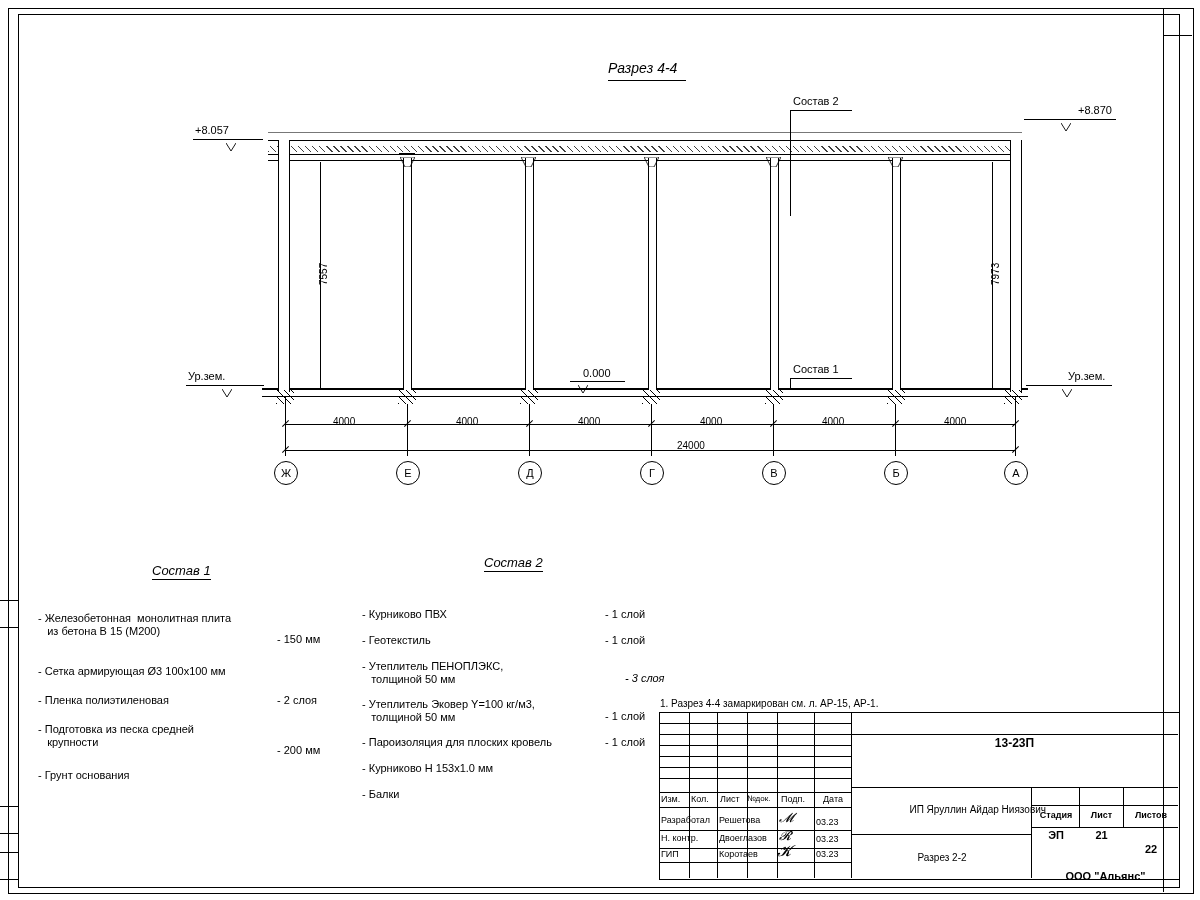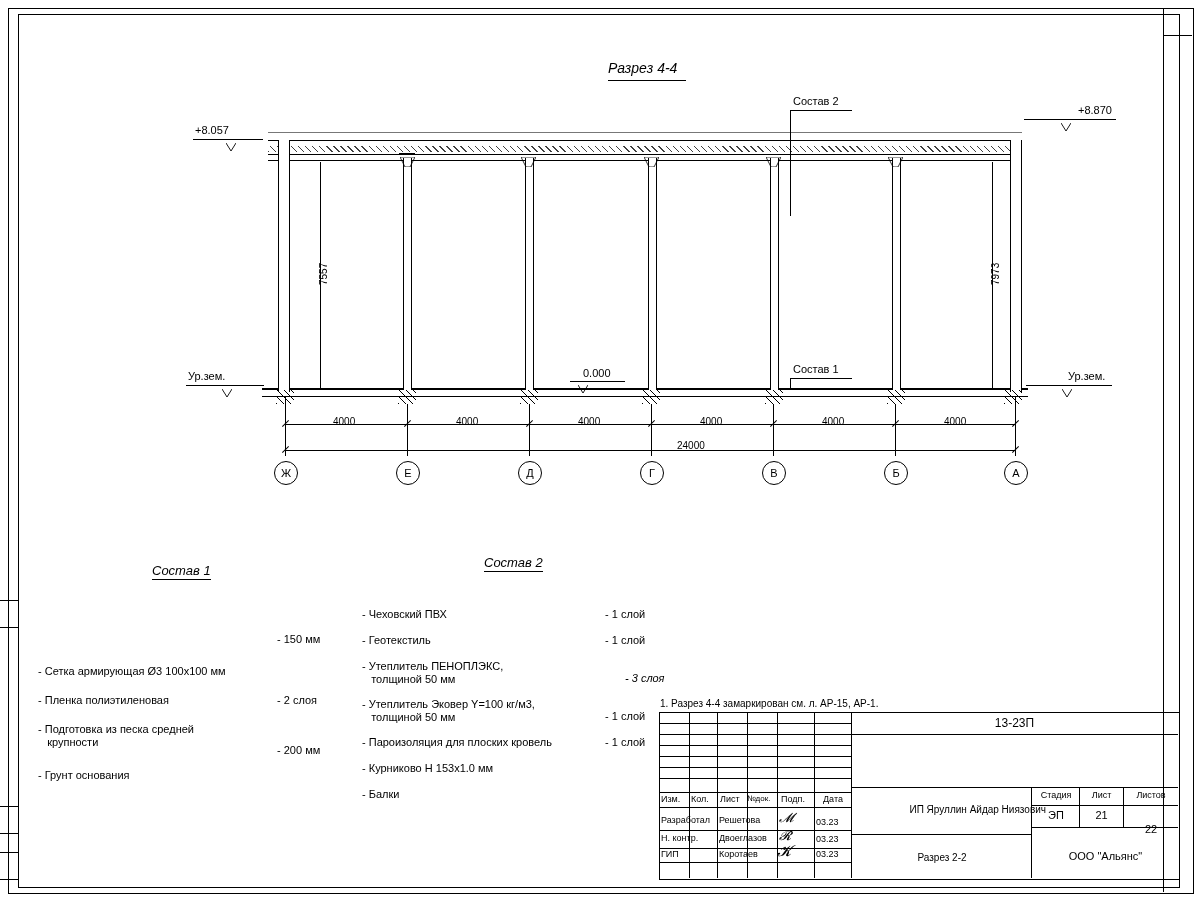--- a/index.html
+++ b/index.html
@@ -26,21 +26,21 @@
   #draw{position:absolute;left:0;top:0;width:1200px;height:520px;}
   .col{position:absolute;background:#fff;border-left:1px solid #000;border-right:1px solid #000;}
   .hatch{
     background-image:repeating-linear-gradient(45deg,#000 0 1px,transparent 1px 5px);
   }
   .roofband{position:absolute;border-top:1px solid #000;border-bottom:1px solid #000;background:#fff;}
   .dimline{position:absolute;height:1px;background:#000;}
   .tick{position:absolute;width:1px;height:9px;background:#000;transform:rotate(45deg);}
   .circle{position:absolute;width:22px;height:22px;border:1px solid #000;border-radius:50%;
           font-size:11px;display:flex;align-items:center;justify-content:center;background:#fff;}
-  .bold{font-weight:normal;}
+  .bold{font-weight:bold;margin-top:20px;}
   .sig{font-family:"Liberation Serif",serif;font-style:italic;font-size:13px;}
 </style>
 </head>
 <body>
 
 <div id="sheet">
 
   <div class="frame-outer"></div>
   <div class="frame-inner"></div>
   <div class="ln" style="left:1163px;top:8px;width:1px;height:884px;"></div>
@@ -194,36 +194,38 @@
     <div class="circle" style="left:396px;top:461px;">Е</div>
     <div class="circle" style="left:518px;top:461px;">Д</div>
     <div class="circle" style="left:640px;top:461px;">Г</div>
     <div class="circle" style="left:762px;top:461px;">В</div>
     <div class="circle" style="left:884px;top:461px;">Б</div>
     <div class="circle" style="left:1004px;top:461px;">А</div>
   </div>
 
   <div class="abs ttl-u" style="left:152px;top:563px;">Состав 1</div>
 
+  <div class="t abs" style="left:38px;top:612px;white-space:pre;">- Железобетонная  монолитная плита
+   из бетона B 15 (M200)</div>
   <div class="t abs" style="left:277px;top:633px;">- 150 мм</div>
 
   <div class="t abs" style="left:38px;top:665px;white-space:pre;">- Сетка армирующая Ø3 100х100 мм</div>
 
   <div class="t abs" style="left:38px;top:694px;white-space:pre;">- Пленка полиэтиленовая</div>
   <div class="t abs" style="left:277px;top:694px;">- 2 слоя</div>
 
   <div class="t abs" style="left:38px;top:723px;white-space:pre;">- Подготовка из песка средней
    крупности</div>
   <div class="t abs" style="left:277px;top:744px;">- 200 мм</div>
 
   <div class="t abs" style="left:38px;top:769px;white-space:pre;">- Грунт основания</div>
 
   <div class="abs ttl-u" style="left:484px;top:555px;">Состав 2</div>
 
-  <div class="t abs" style="left:362px;top:608px;white-space:pre;">- Чеховский ПВХ</div>
+  <div class="t abs" style="left:362px;top:608px;white-space:pre;">- Курниково ПВХ</div>
   <div class="t abs" style="left:605px;top:608px;">- 1 слой</div>
 
   <div class="t abs" style="left:362px;top:634px;white-space:pre;">- Геотекстиль</div>
   <div class="t abs" style="left:605px;top:634px;">- 1 слой</div>
 
   <div class="t abs" style="left:362px;top:660px;white-space:pre;">- Утеплитель ПЕНОПЛЭКС,
    толщиной 50 мм</div>
   <div class="t abs" style="left:625px;top:672px;font-style:italic;">- 3 слоя</div>
 
   <div class="t abs" style="left:362px;top:698px;white-space:pre;">- Утеплитель Эковер Y=100 кг/м3,

